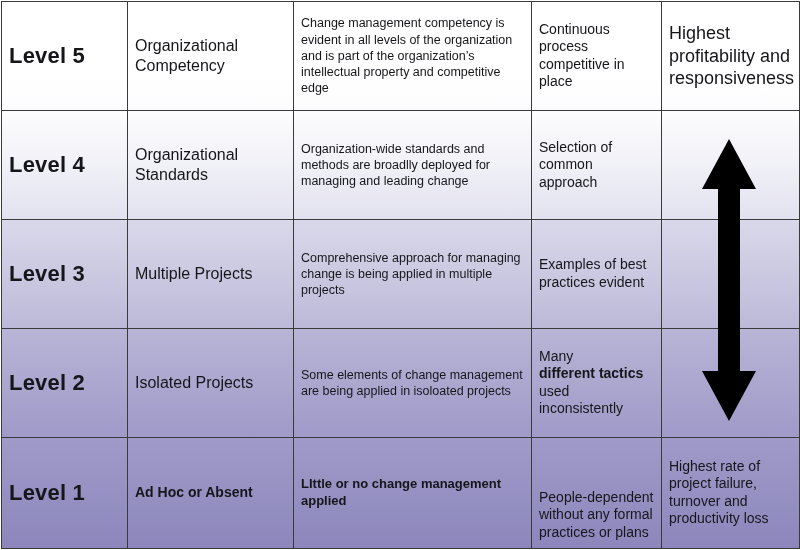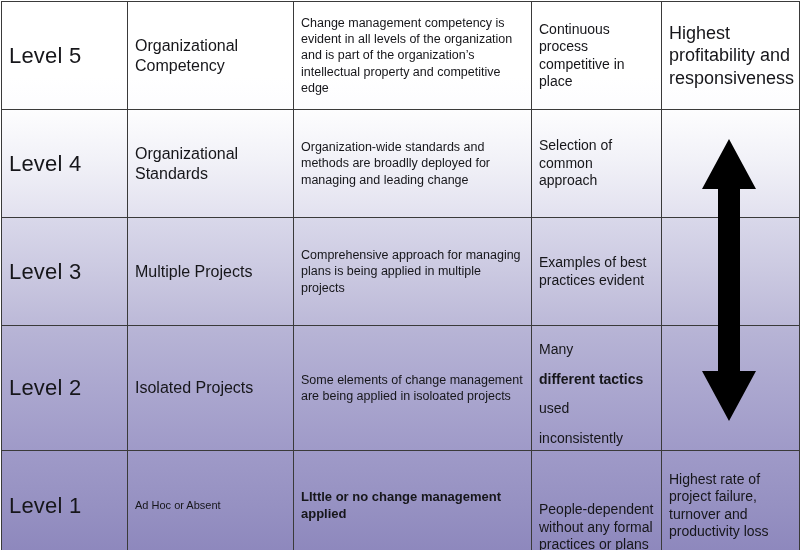--- a/index.html
+++ b/index.html
@@ -60,21 +60,21 @@
 
   
   .row-5 .cell { background-image: linear-gradient(to bottom, #ffffff 0%, #ffffff 70%, #fcfcfe 100%); }
   .row-4 .cell { background-image: linear-gradient(to bottom, #fdfdfe 0%, #f2f2f8 45%, #e2e1ef 100%); }
   .row-3 .cell { background-image: linear-gradient(to bottom, #d9d8ea 0%, #cbc9e1 50%, #bcb9d8 100%); }
   .row-2 .cell { background-image: linear-gradient(to bottom, #b8b5d6 0%, #aba7cf 50%, #9f9ac8 100%); }
   .row-1 .cell { background-image: linear-gradient(to bottom, #9f9ac8 0%, #9691c2 50%, #8c86bc 100%); }
 
   .level-label {
     font-size: 22px;
-    font-weight: normal;
+    font-weight: bold;
     letter-spacing: 0.2px;
   }
 
   .name-text {
     font-size: 16px;
     line-height: 1.25;
   }
 
   .desc-text {
     font-size: 12.5px;
@@ -85,26 +85,26 @@
     font-size: 14px;
     line-height: 1.25;
   }
   .char-text.bold-part { font-weight: bold; }
 
   .outcome-text {
     font-size: 18px;
     line-height: 1.25;
   }
 
-  .row-1 .name-text { font-size: 11px; }
+  .row-1 .name-text { font-size: 14px; font-weight: bold; }
   .row-1 .desc-text { font-size: 13px; font-weight: bold; }
   .row-1 .char-text { font-size: 14px; margin-top: 44px; }
   .row-1 .outcome-text { font-size: 14px; }
 
-  .row-2 .char-text { font-size: 14px; margin-top: 12px; }
+  .row-2 .char-text { font-size: 14px; }
 
   
   .cell.arrow-host { position: relative; }
 
   
   .arrow-overlay {
     position: absolute;
     left: 660px;
     top: 136px;
     width: 138px;
@@ -157,21 +157,21 @@
     </div>
 
     <div class="row row-3">
       <div class="cell col-level">
         <div class="level-label">Level 3</div>
       </div>
       <div class="cell col-name">
         <div class="name-text">Multiple Projects</div>
       </div>
       <div class="cell col-desc">
-        <div class="desc-text">Comprehensive approach for managing plans is being applied in multiple projects</div>
+        <div class="desc-text">Comprehensive approach for managing change is being applied in multiple projects</div>
       </div>
       <div class="cell col-char">
         <div class="char-text">Examples of best practices evident</div>
       </div>
       <div class="cell col-outcome arrow-host">
         <div class="outcome-text"></div>
       </div>
     </div>
 
     <div class="row row-2">

